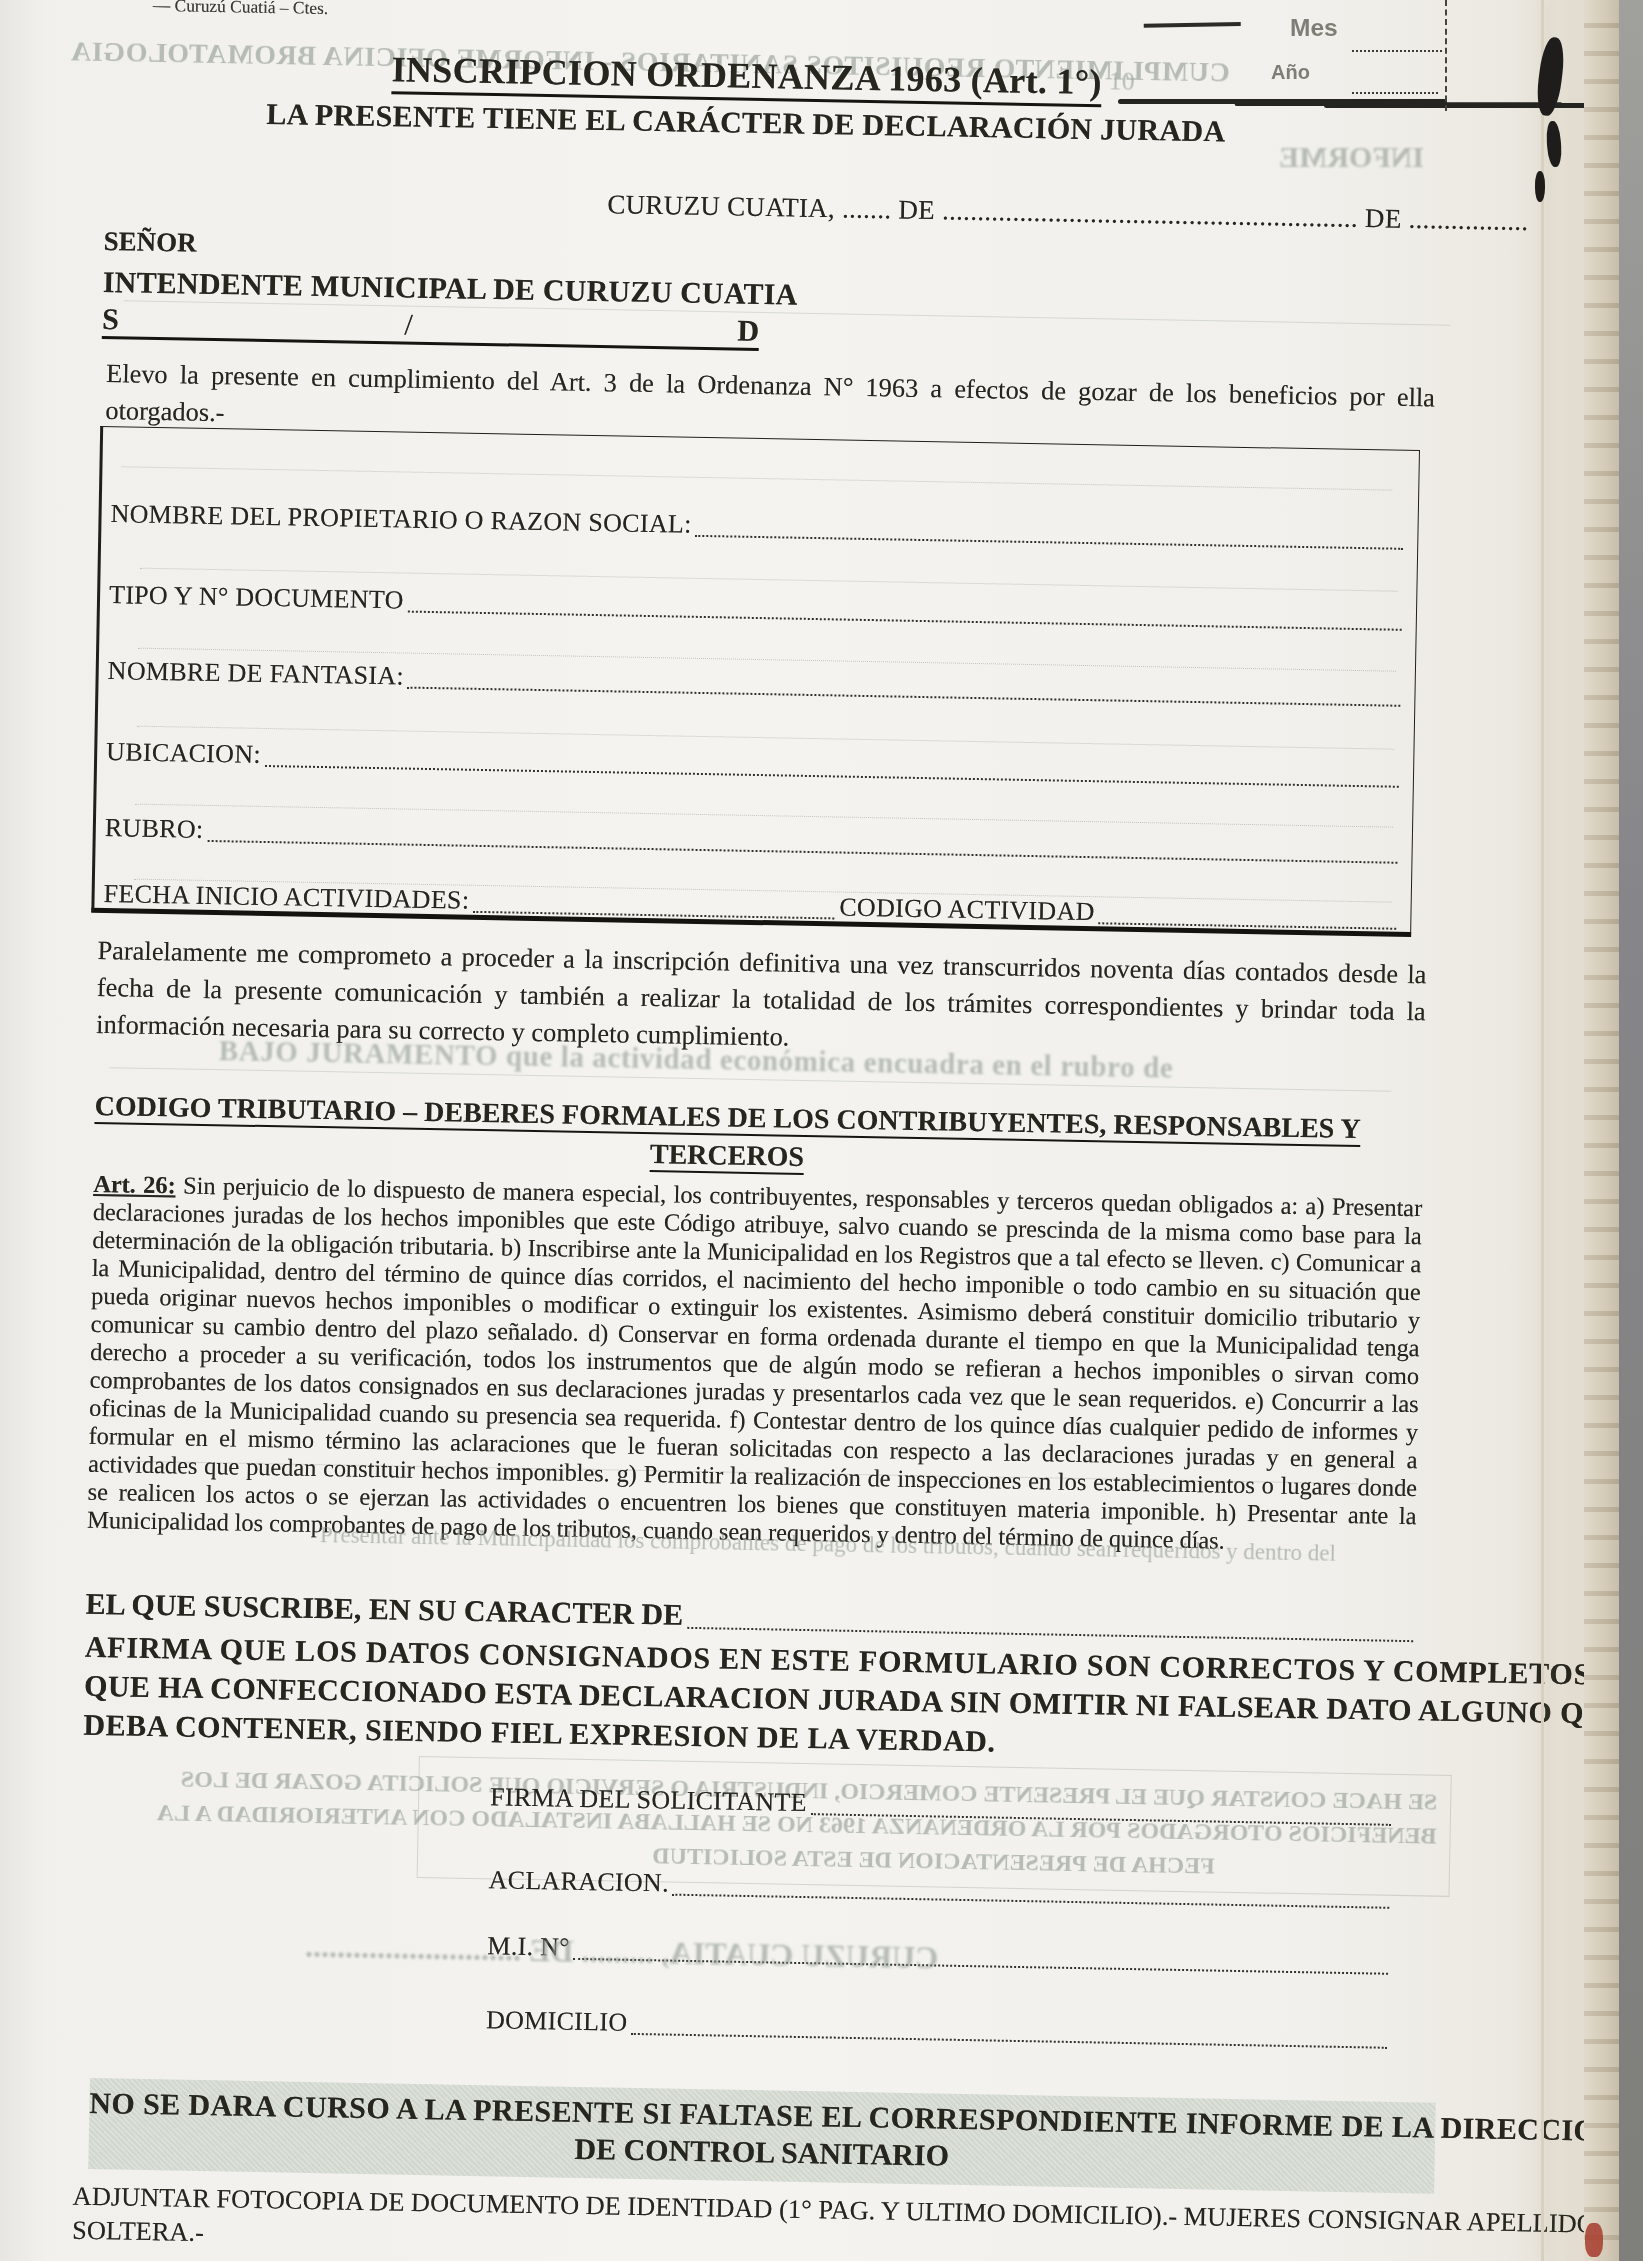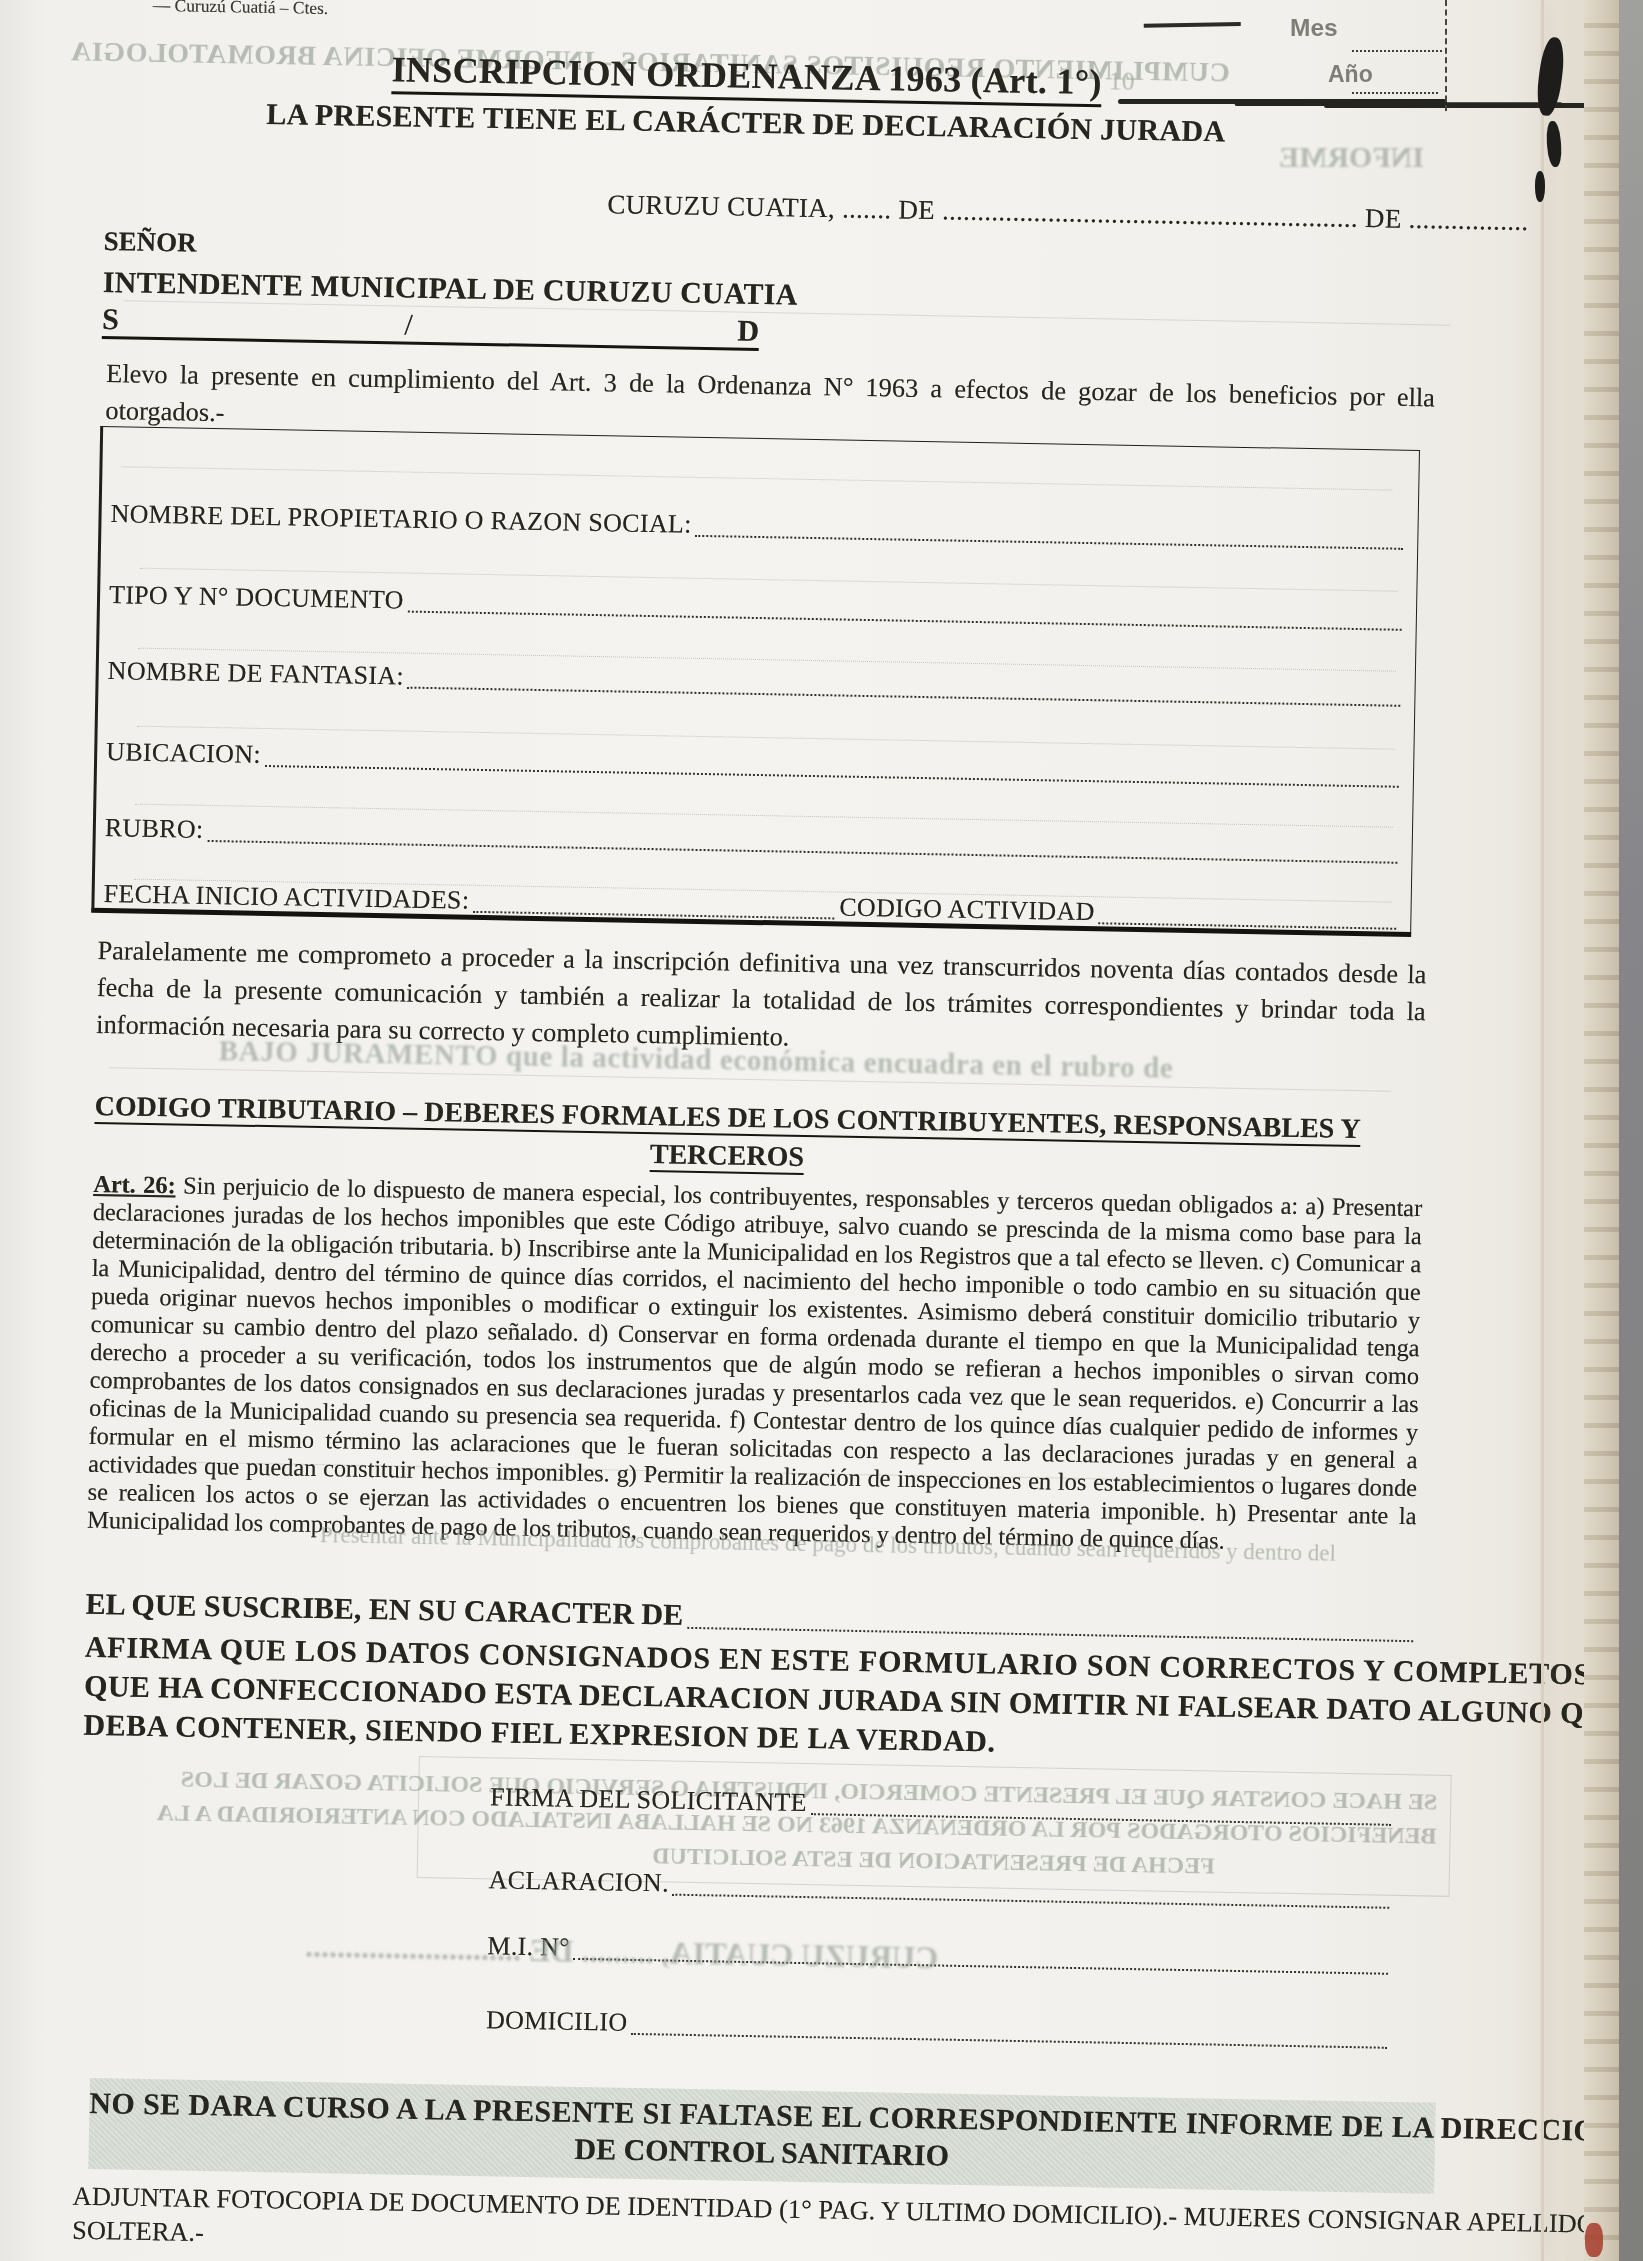--- a/index.html
+++ b/index.html
@@ -201,21 +201,21 @@
 
     <div class="abs" style="left:113px;top:2177px;width:1350px;">
       <div class="ink nowrap" style="font-size:26.4px;line-height:34px;">ADJUNTAR FOTOCOPIA DE DOCUMENTO DE IDENTIDAD (1° PAG. Y ULTIMO DOMICILIO).-  MUJERES CONSIGNAR APELLIDO DE</div>
       <div class="ink nowrap" style="font-size:26.4px;line-height:34px;">SOLTERA.-</div>
     </div>
   </div>
 
   <div>
     <div class="abs nowrap" style="left:1290px;top:14px;font-size:24.5px;font-family:'Liberation Sans',sans-serif;font-weight:700;color:#6b6b63;opacity:.85;">Mes</div>
     <div class="stamp-dots" style="left:1352px;top:50px;width:90px;"></div>
-    <div class="abs nowrap" style="left:1328px;top:61px;font-size:23px;font-family:'Liberation Sans',sans-serif;font-weight:700;color:#6b6b63;opacity:.85;">Año</div>
+    <div class="abs nowrap" style="left:1271px;top:61px;font-size:20px;font-family:'Liberation Sans',sans-serif;font-weight:700;color:#6b6b63;opacity:.85;">Año</div>
     <div class="stamp-dots" style="left:1352px;top:92px;width:86px;"></div>
     <div class="abs" style="left:1118px;top:99px;width:329px;height:5.2px;background:#242420;border-radius:2.6px;box-shadow:116px 2.6px 0 -0.6px #242420, 206px 3.9px 0 0 #242420;"></div>
     <div class="abs" style="left:1445px;top:0;height:111px;border-left:2.6px dashed #45443e;"></div>
     <div class="abs mirror ghost b nowrap" style="left:1279px;top:140px;font-size:30px;filter:blur(0.9px);">INFORME</div>
   </div>
 
   <div class="crease"></div>
   <div class="stack-edge"></div>
   <div class="scan-bg"></div>
 

